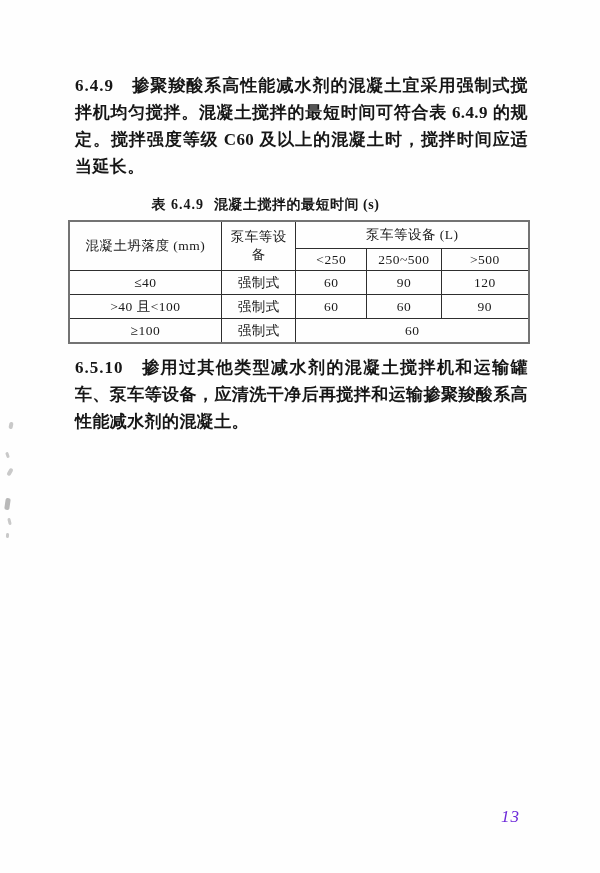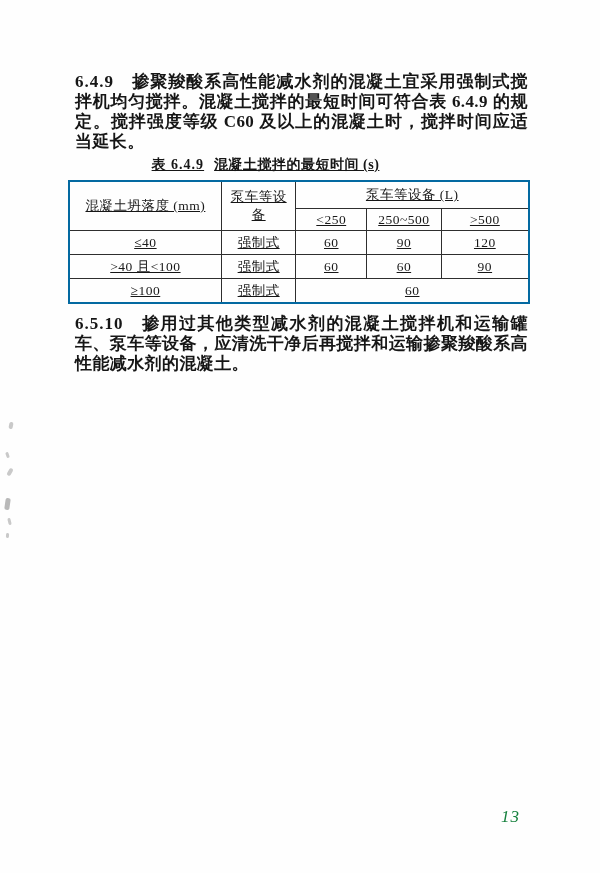--- a/index.html
+++ b/index.html
@@ -22,50 +22,49 @@
   }
   .content {
     position: absolute;
     left: 75px;
     top: 72px;
     width: 453px;
   }
   .clause {
     margin: 0;
     font-size: 17px;
-    line-height: 20px;
+    line-height: 27px;
     font-weight: bold;
     text-align: justify;
     letter-spacing: 0.4px;
   }
   .clause-num {
     margin-right: 13px;
     letter-spacing: 1px;
   }
   .table-block {
     width: 395px;
-    margin: 4px 0 10px -7px;
-    text-decoration: underline;
+    margin: 16px 0 10px -7px;
   }
   .table-title {
     text-align: center;
     font-size: 14px;
     font-weight: bold;
     margin-bottom: 6px;
     letter-spacing: 0.5px;
   }
   .table-title .tt-label {
     margin-right: 10px;
     letter-spacing: 1px;
   }
   table.spec {
     border-collapse: collapse;
     width: 462px;
     table-layout: fixed;
-    border: 2px solid #0369a1;
+    border: 2px solid #737373;
   }
   table.spec td {
     border: 1px solid #2e2e2e;
     text-align: center;
     vertical-align: middle;
     font-size: 13.5px;
     font-weight: normal;
     padding: 0 2px;
     color: #1a1a1a;
     letter-spacing: 0.5px;
@@ -77,21 +76,21 @@
   .col-d3      { width: 87px; }
   tr.hrow1 td  { height: 26px; }
   tr.hrow2 td  { height: 21px; }
   tr.brow td   { height: 23px; }
   .page-number {
     position: absolute;
     left: 501px;
     top: 807px;
     font-size: 17px;
     font-style: italic;
-    color: #15803d;
+    color: #6d28d9;
     letter-spacing: 1px;
   }
   .pencil-mark {
     position: absolute;
     background: #8a8a8a;
     opacity: 0.45;
     border-radius: 2px;
   }
   .pm1 { left: 9px;  top: 422px; width: 4px; height: 7px;  transform: rotate(12deg); }
   .pm2 { left: 6px;  top: 452px; width: 3px; height: 6px;  transform: rotate(-20deg); }

